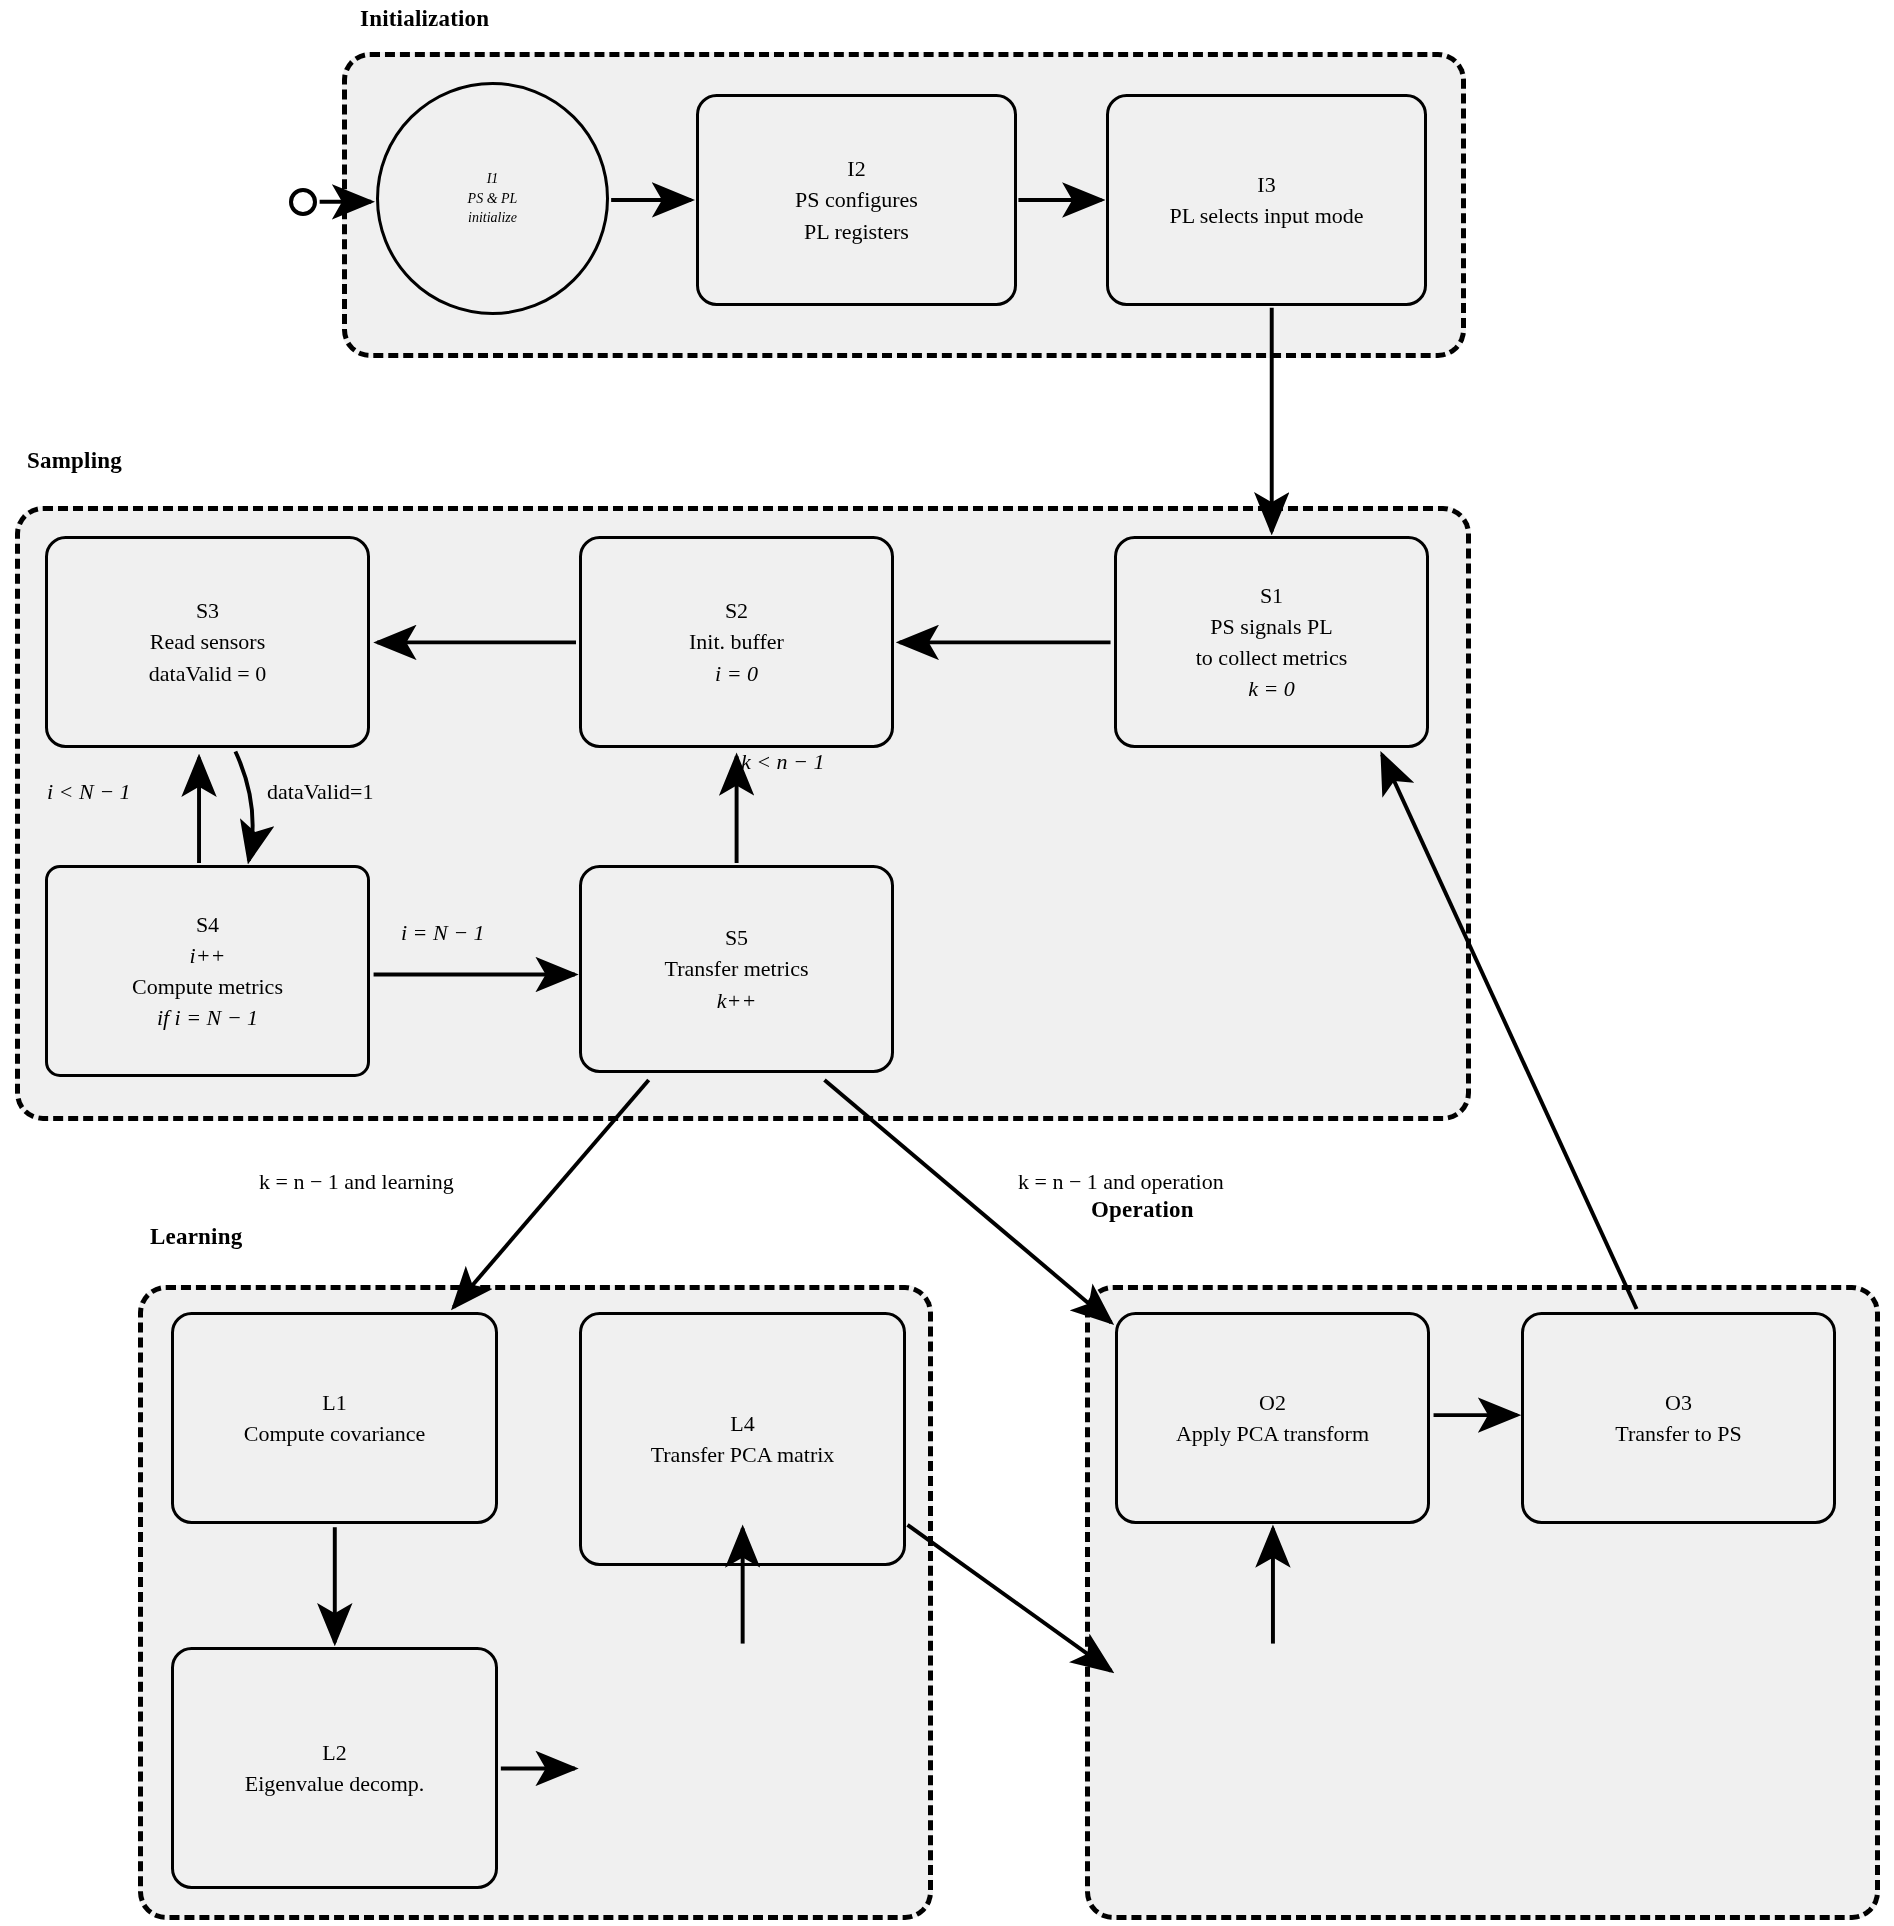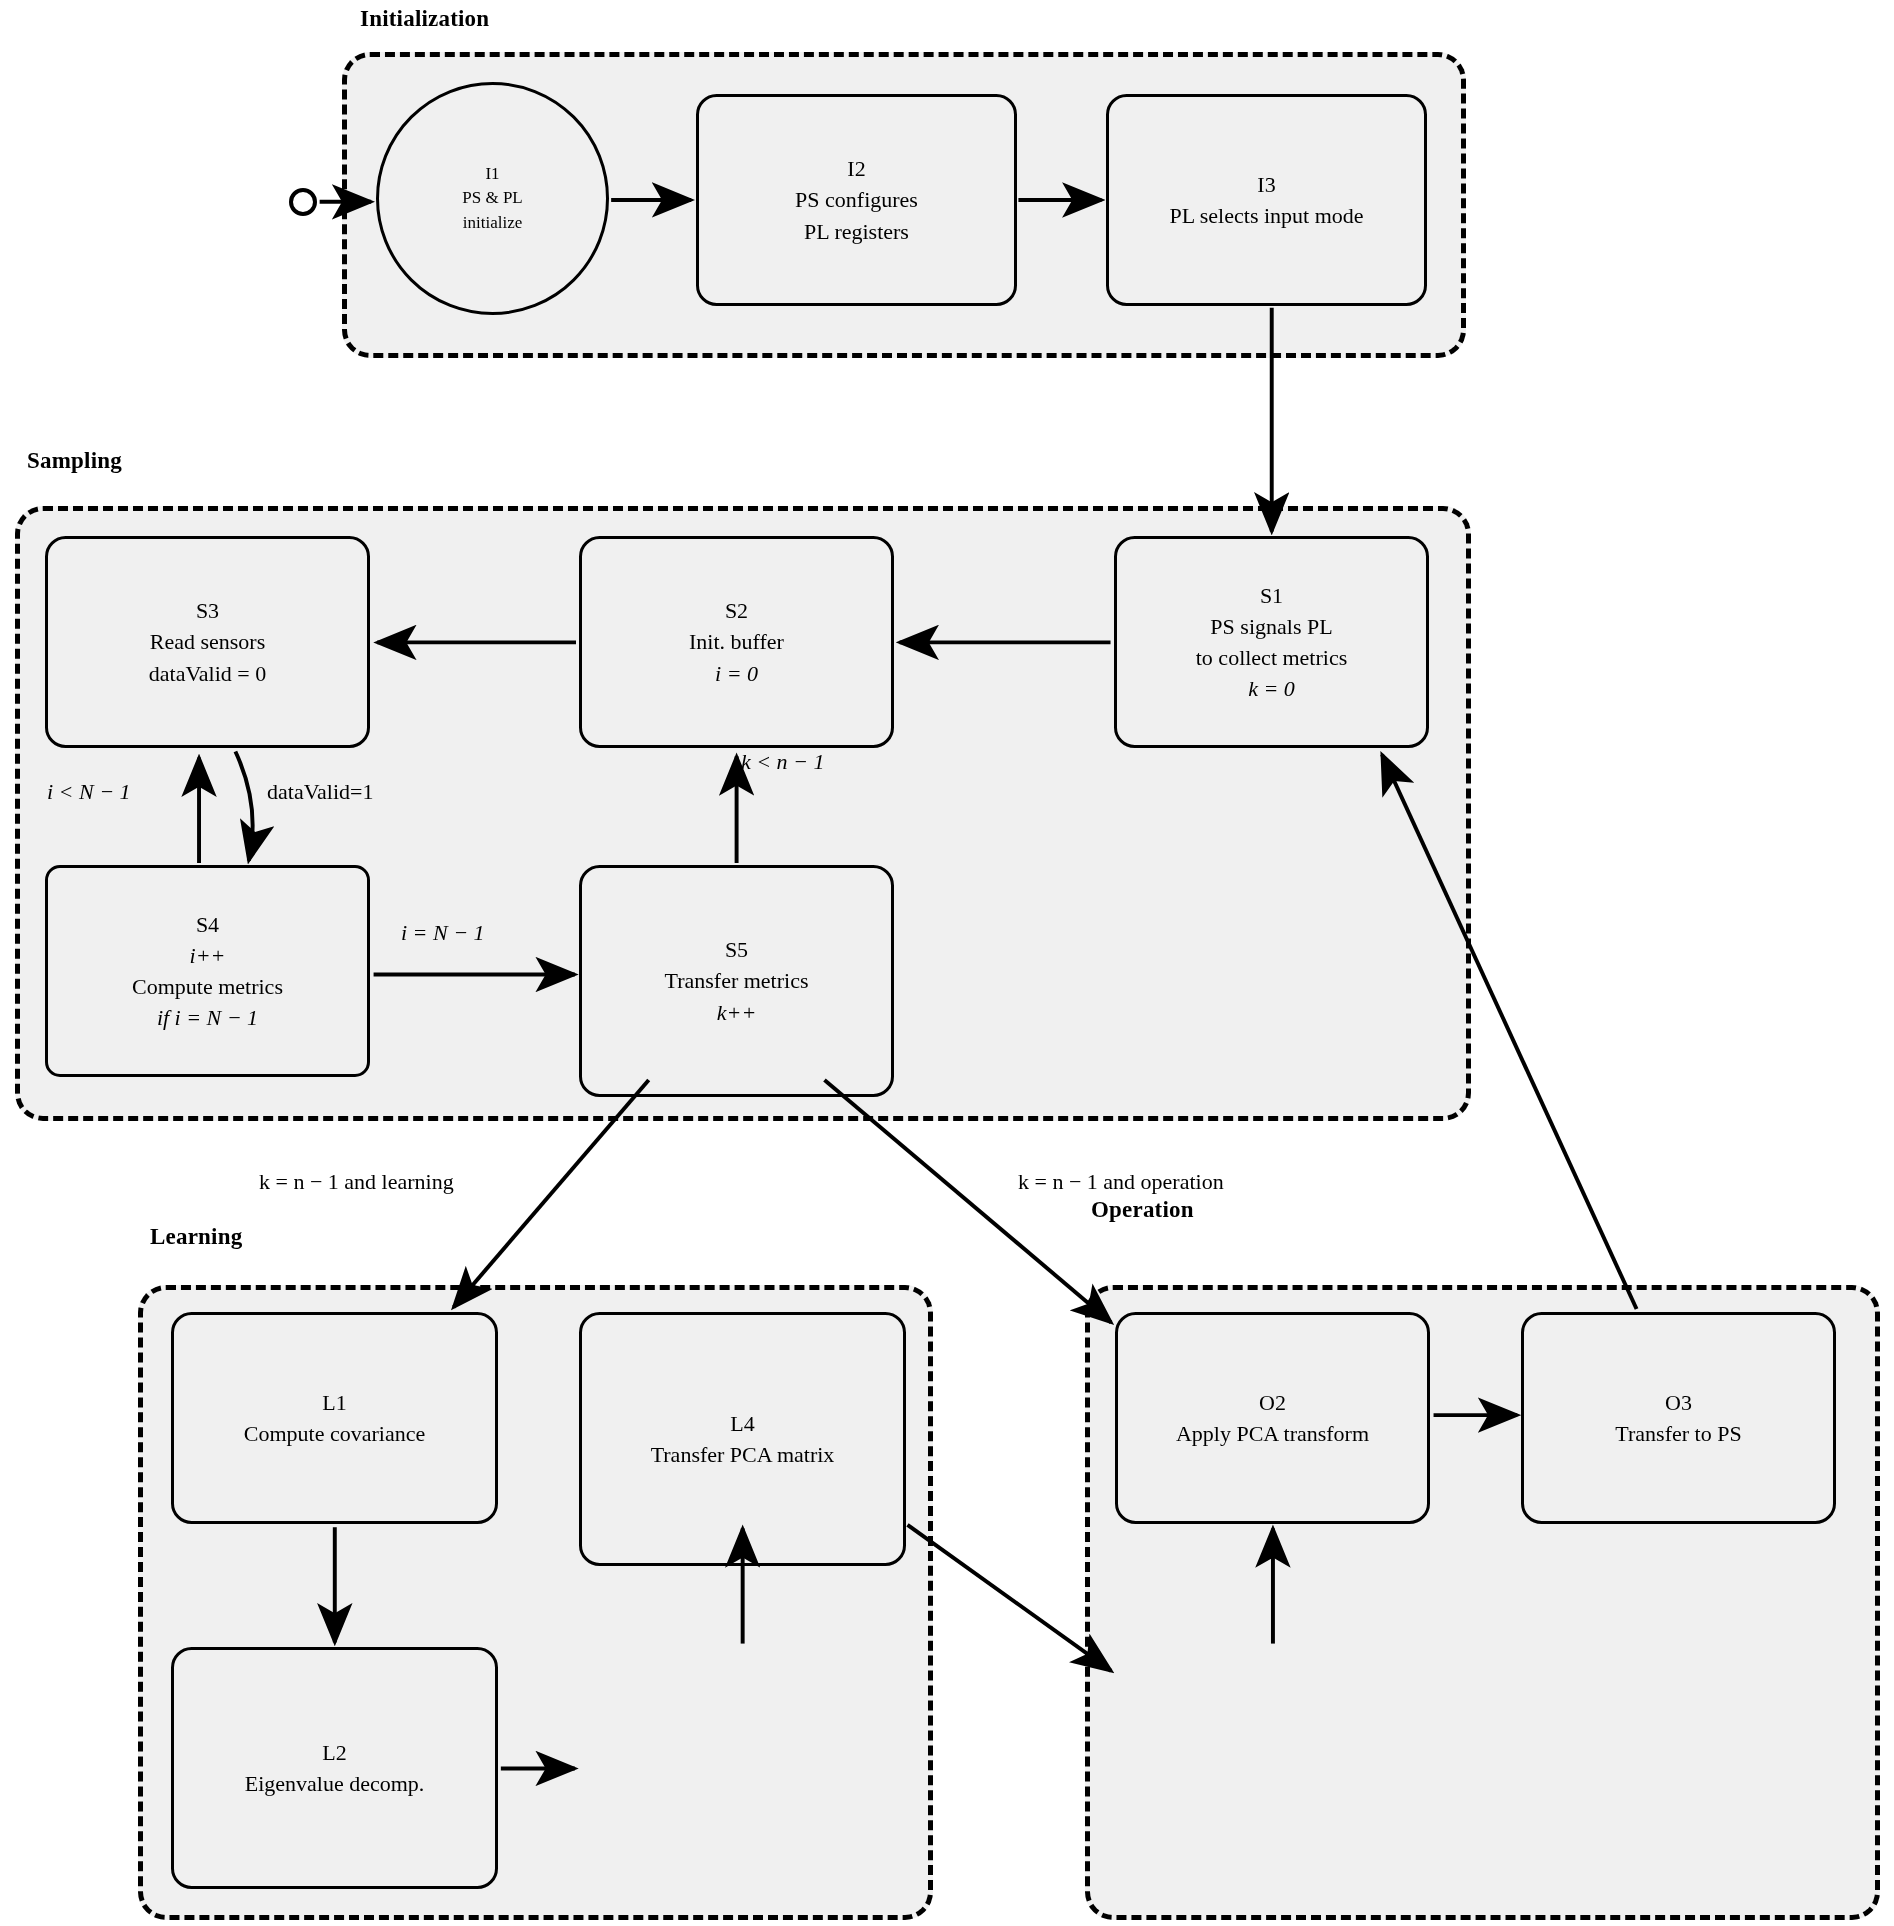--- a/index.html
+++ b/index.html
@@ -8,21 +8,21 @@
   #page{position:relative;width:1895px;height:1926px;background:#ffffff;overflow:hidden;}
 
   .grp{position:absolute;background:#f0f0f0;border:5.5px dashed #000000;border-radius:28px;box-sizing:border-box;}
   .grp-title{position:absolute;font-weight:bold;font-size:23px;color:#000;letter-spacing:0.2px;white-space:nowrap;}
 
   .state{position:absolute;background:#f0f0f0;border:3px solid #000;border-radius:20.6px;box-sizing:border-box;
          display:flex;flex-direction:column;align-items:center;justify-content:center;text-align:center;
          font-size:22px;line-height:1.42;color:#000;padding:3.6px 6px;}
   .state.circle{border-radius:50%;}
   .state .ln{display:block;white-space:nowrap;}
-  .state.small{font-size:17px;}
+  .state.small{font-size:14px;font-style:italic;}
   .it{font-style:italic;}
 
   .startdot{position:absolute;width:28px;height:28px;border:4.2px solid #000;border-radius:50%;background:#fff;box-sizing:border-box;}
 
   .lbl{position:absolute;font-size:22px;color:#000;white-space:nowrap;}
 
   svg.ov{position:absolute;left:0;top:0;width:1895px;height:1926px;pointer-events:none;overflow:visible;}
 </style>
 </head>
 <body>
@@ -77,21 +77,21 @@
     <span class="ln it">k  =  0</span>
   </div>
 
   <div class="state" style="left:45px;top:865px;width:325px;height:212px;border-radius:15px;">
     <span class="ln">S4</span>
     <span class="ln it">i++</span>
     <span class="ln">Compute metrics</span>
     <span class="ln it">if i  =  N − 1</span>
   </div>
 
-  <div class="state" style="left:579px;top:865px;width:315px;height:232px;font-family:Liberation Serif, serif;">
+  <div class="state" style="left:579px;top:865px;width:315px;height:208px;font-family:Liberation Serif, serif;">
     <span class="ln">S5</span>
     <span class="ln">Transfer metrics</span>
     <span class="ln it">k++</span>
   </div>
 
   <div class="state" style="left:171px;top:1312px;width:327px;height:212px;">
     <span class="ln">L1</span>
     <span class="ln">Compute covariance</span>
   </div>
 

